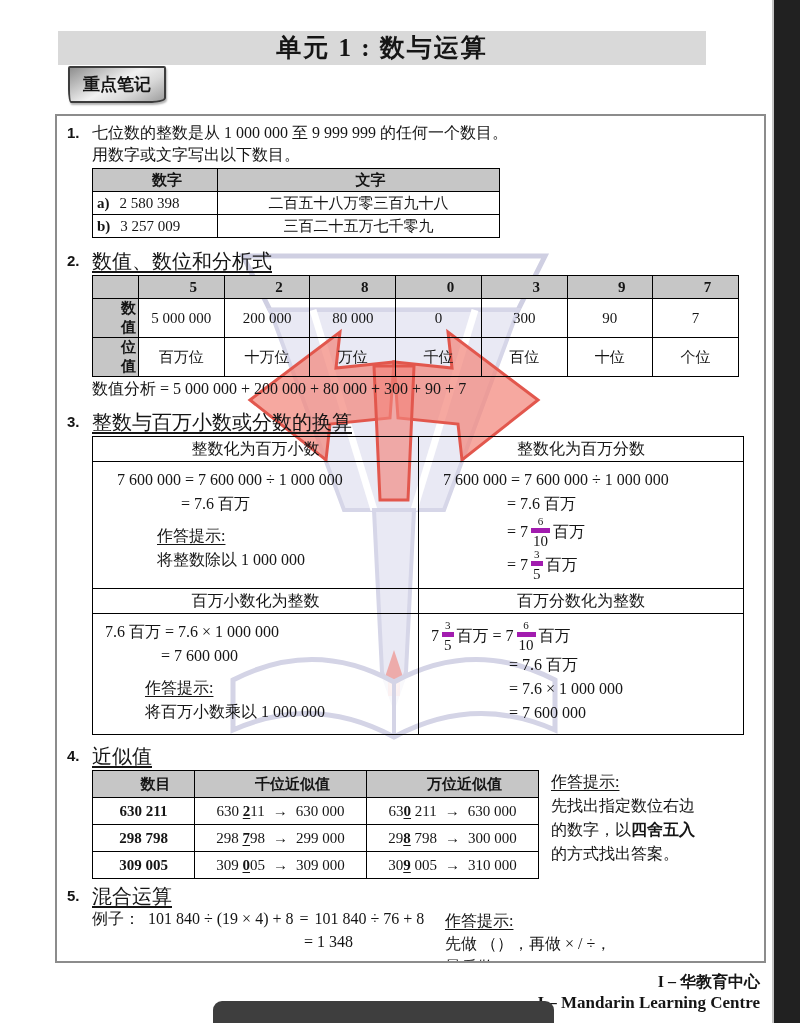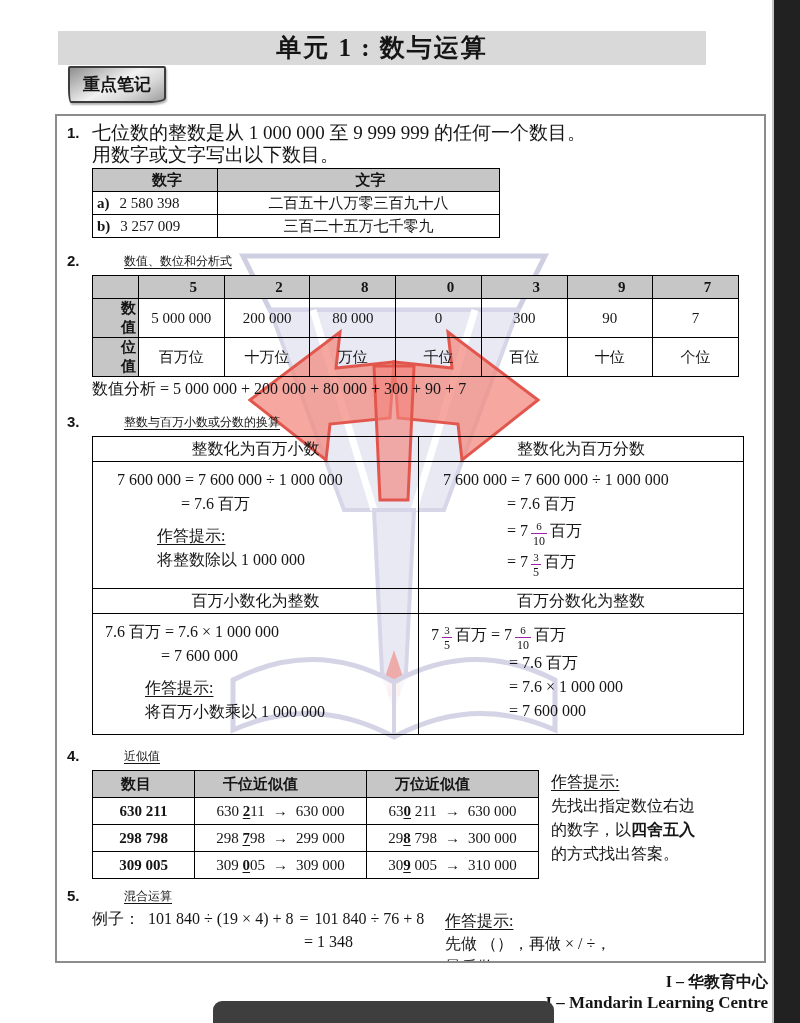--- a/index.html
+++ b/index.html
@@ -15,22 +15,22 @@
   .title-text{font-size:25px;font-weight:bold;line-height:34px;letter-spacing:2px;}
   
   .badge{position:absolute;left:60px;top:66px;z-index:1;width:94px;height:33px;border:2px solid #3c3c3c;
          background:linear-gradient(150deg,#8f8f8f 0%,#f1f1f1 48%,#d8d8d8 70%,#9d9d9d 100%);
          display:flex;align-items:center;justify-content:center;font-size:17px;font-weight:bold;
          border-radius:2px 2px 14px 3px / 2px 2px 5px 14px;box-shadow:1px 2px 2px rgba(0,0,0,.3);margin-left:8px;}
   
   .content-box{position:absolute;left:55px;top:114px;width:707px;height:845px;border:2px solid #8c8c8c;z-index:1;overflow:hidden;}
   .item{position:relative;padding-left:35px;margin-right:10px;}
   .inum{position:absolute;left:10px;top:0;font-family:"Liberation Sans",sans-serif;font-weight:bold;font-size:15px;line-height:22px;}
-  .tline{font-size:19px;line-height:22px;}
-  .hd{font-size:12px;line-height:22px;text-decoration:underline;text-underline-offset:3px;margin-left:32px;}
+  .tline{font-size:16px;line-height:22px;}
+  .hd{font-size:20px;line-height:22px;text-decoration:underline;text-underline-offset:3px;}
   .mt6{margin-top:6px;}.mt10{margin-top:10px;}.mt12{margin-top:12px;}
   table{border-collapse:collapse;table-layout:fixed;}
   th,td{border:1px solid #000;font-weight:normal;padding:0 4px;}
   thead th,.gray{background:#c6c6c6;font-weight:bold;padding-left:28px;}
   .c{text-align:center;}
   .b{font-weight:bold;}
   
   .t1{width:407px;margin-top:2px;font-size:15px;}
   .t1 th,.t1 td{height:22px;}
   .t1 .lblcell{text-align:left;}
@@ -51,38 +51,38 @@
   .fline{line-height:30px;}
   .ind-q1{padding-left:64px;}
   .ind-q2{padding-left:64px;}
   .ind-q3{padding-left:56px;}
   .ind-q4{padding-left:78px;}
   .tip-ind{padding-left:40px;}
   .tiplbl{text-decoration:underline;text-underline-offset:3px;}
   .tipgap{margin-top:8px;}
   .frac{display:inline-block;vertical-align:-9px;text-align:center;line-height:1;margin:0 3px;}
   .fn{display:block;font-size:11px;padding:0 2px 1px;}
-  .fd{display:block;font-size:12px;border-top:1px solid #a21caf;padding:1px 2px 0;}
+  .fd{display:block;font-size:15px;border-top:5px solid #a21caf;padding:1px 2px 0;}
   
   .row4{display:flex;align-items:flex-start;margin-top:3px;}
   .t4{width:446px;font-size:15px;}
-  .t4 th{height:26px;text-align:left;}
+  .t4 th{height:26px;text-align:center;}
   .t4 td{height:26px;text-align:center;}
   .t4 .ncol{font-weight:bold;}
   .ud{font-weight:bold;text-decoration:underline;text-underline-offset:2px;}
   .arr{margin:0 8px;}
   .tip4{margin-left:12px;width:200px;font-size:16px;line-height:24px;}
   
   .eq5{font-size:16px;line-height:23px;}
   .eqcont{padding-left:212px;}
   .exlab{margin-right:8px;}
   .eqs{margin:0 6px;}
   .tip5{position:absolute;left:388px;top:24px;width:210px;font-size:16px;line-height:23px;}
   
-  .footer{position:absolute;right:32px;top:971px;text-align:right;z-index:2;font-weight:bold;}
+  .footer{position:absolute;right:40px;top:971px;text-align:right;z-index:2;font-weight:bold;}
   .footer .cn{font-size:16px;line-height:21px;}
   .footer .en{font-size:17px;line-height:21px;}
 </style>
 </head>
 <body>
 
 <div class="page">
 
   <svg class="watermark" viewBox="0 0 412 500" aria-hidden="true">
     <path d="M55,8 L357,8 L330,62 L82,62 Z" fill="rgba(255,255,255,0.5)" stroke="#cfcfe2" stroke-width="5"></path>

